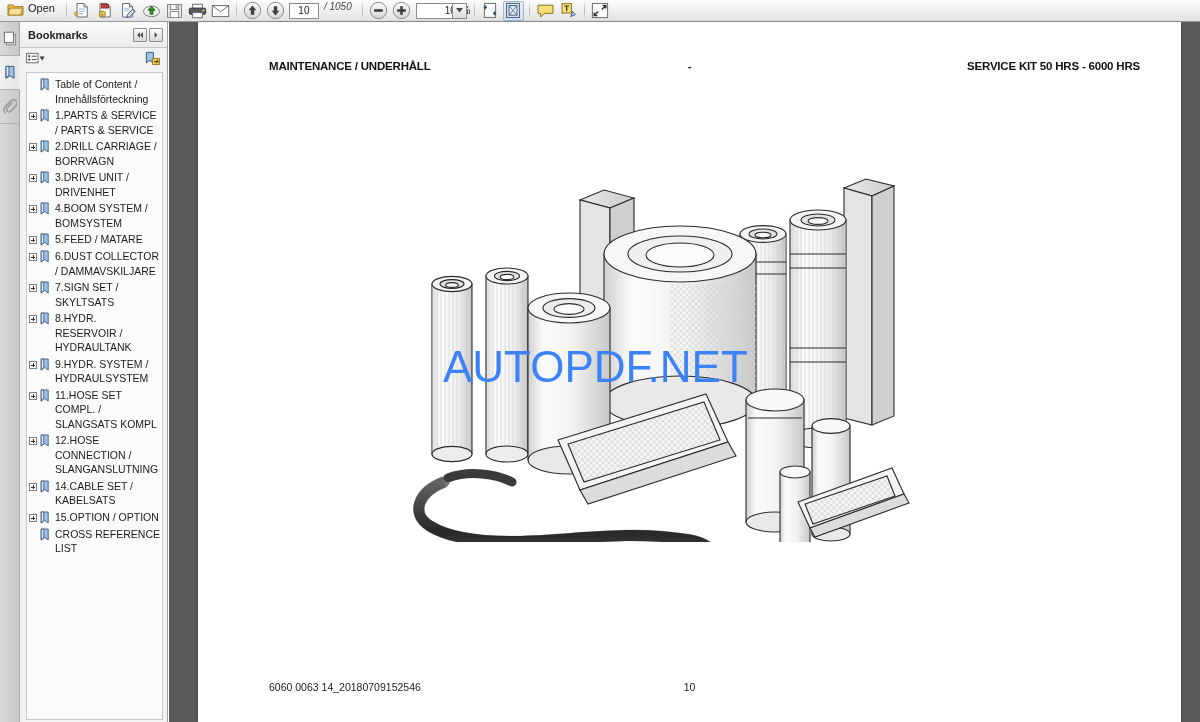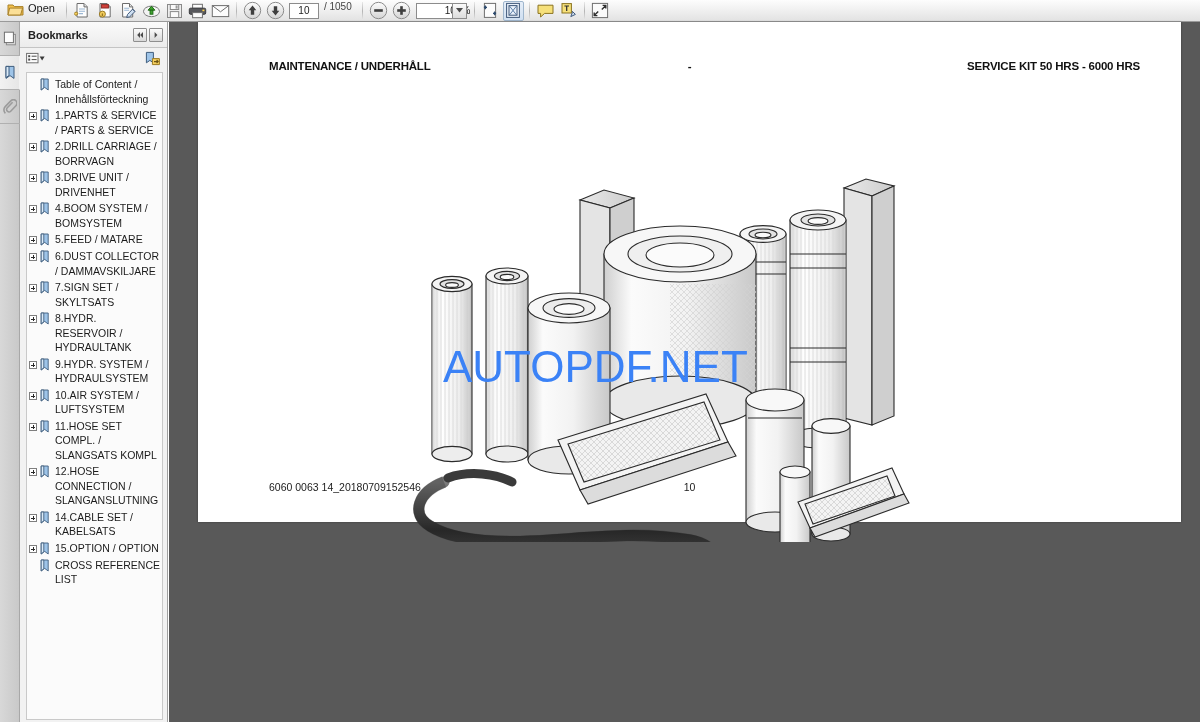--- a/index.html
+++ b/index.html
@@ -37,21 +37,21 @@
     height: 20px; padding: 0 6px 0 4px; margin-left: 2px;
     border: 1px solid transparent; border-radius: 2px;
   }
   .open-label { font-size: 11px; color: #1a1a1a; }
 
   .pagebox {
     width: 30px; height: 16px; margin: 0 2px;
     border: 1px solid #8c8c8c; background: #fff;
     font-size: 10px; color: #222; text-align: center; line-height: 14px;
   }
-  .pagetotal { font-size: 10px; color: #444; margin: 0 6px 8px 3px; white-space: nowrap; }
+  .pagetotal { font-size: 10px; color: #444; margin: 0 6px 8px 3px; white-space: nowrap; font-style: italic; }
   .zoombox {
     width: 36px; height: 16px; margin-left: 3px;
     border: 1px solid #8c8c8c; border-right: none; background: #fff;
     font-size: 10px; color: #222; text-align: center; line-height: 14px; padding-left: 28px;
   }
   .zoomdrop {
     width: 15px; height: 16px;
     border: 1px solid #8c8c8c; background: linear-gradient(to bottom,#fafafa,#dcdcdc);
     display: flex; align-items: center; justify-content: center; margin-right: 3px;
   }
@@ -120,21 +120,21 @@
   .bm-ico { width: 13px; min-width: 13px; height: 14px; margin: 1px 3px 0 1px; }
   .bm-text { font-size: 10.5px; color: #1b1b1b; word-break: break-word; }
 
   
   .viewer {
     position: absolute; left: 169px; top: 22px;
     width: 1031px; height: 700px; background: #595959;
   }
   .page {
     position: absolute; left: 29px; top: 0;
-    width: 983px; height: 500px; background: #ffffff;
+    width: 983px; height: 700px; background: #ffffff;
     box-shadow: 0 0 2px rgba(0,0,0,.35);
   }
   .pg-head {
     position: absolute; top: 38px; left: 0; right: 0; height: 16px;
     font-family: "Liberation Sans", sans-serif;
     font-weight: bold; font-size: 11.5px; color: #111;
     letter-spacing: -0.2px;
   }
   .pg-head-l { position: absolute; left: 71px; }
   .pg-head-c { position: absolute; left: 0; right: 0; text-align: center; }
@@ -493,30 +493,20 @@
         </div>
         <div class="bm-item">
           <span class="bm-exp">
             <span class="plusbox"></span>
           </span>
           <span class="bm-ico"><svg width="11" height="13" viewBox="0 0 11 13">
               <path d="M2.2 1h7v11l-3.5-2.6L2.2 12z" fill="#9ec4e8" stroke="#3f5d7e" stroke-width="0.9"></path>
               <path d="M2.2 1h2.6v8.6L2.2 12z" fill="#dcebf8" stroke="#3f5d7e" stroke-width="0.9"></path>
             </svg></span>
           <span class="bm-text">9.HYDR. SYSTEM / HYDRAULSYSTEM</span>
-        </div>
-        <div class="bm-item">
-          <span class="bm-exp">
-            <span class="plusbox"></span>
-          </span>
-          <span class="bm-ico"><svg width="11" height="13" viewBox="0 0 11 13">
-              <path d="M2.2 1h7v11l-3.5-2.6L2.2 12z" fill="#9ec4e8" stroke="#3f5d7e" stroke-width="0.9"></path>
-              <path d="M2.2 1h2.6v8.6L2.2 12z" fill="#dcebf8" stroke="#3f5d7e" stroke-width="0.9"></path>
-            </svg></span>
-          <span class="bm-text">10.AIR SYSTEM / LUFTSYSTEM</span>
         </div>
         <div class="bm-item">
           <span class="bm-exp">
             <span class="plusbox"></span>
           </span>
           <span class="bm-ico"><svg width="11" height="13" viewBox="0 0 11 13">
               <path d="M2.2 1h7v11l-3.5-2.6L2.2 12z" fill="#9ec4e8" stroke="#3f5d7e" stroke-width="0.9"></path>
               <path d="M2.2 1h2.6v8.6L2.2 12z" fill="#dcebf8" stroke="#3f5d7e" stroke-width="0.9"></path>
             </svg></span>
           <span class="bm-text">11.HOSE SET COMPL. / SLANGSATS KOMPL</span>

